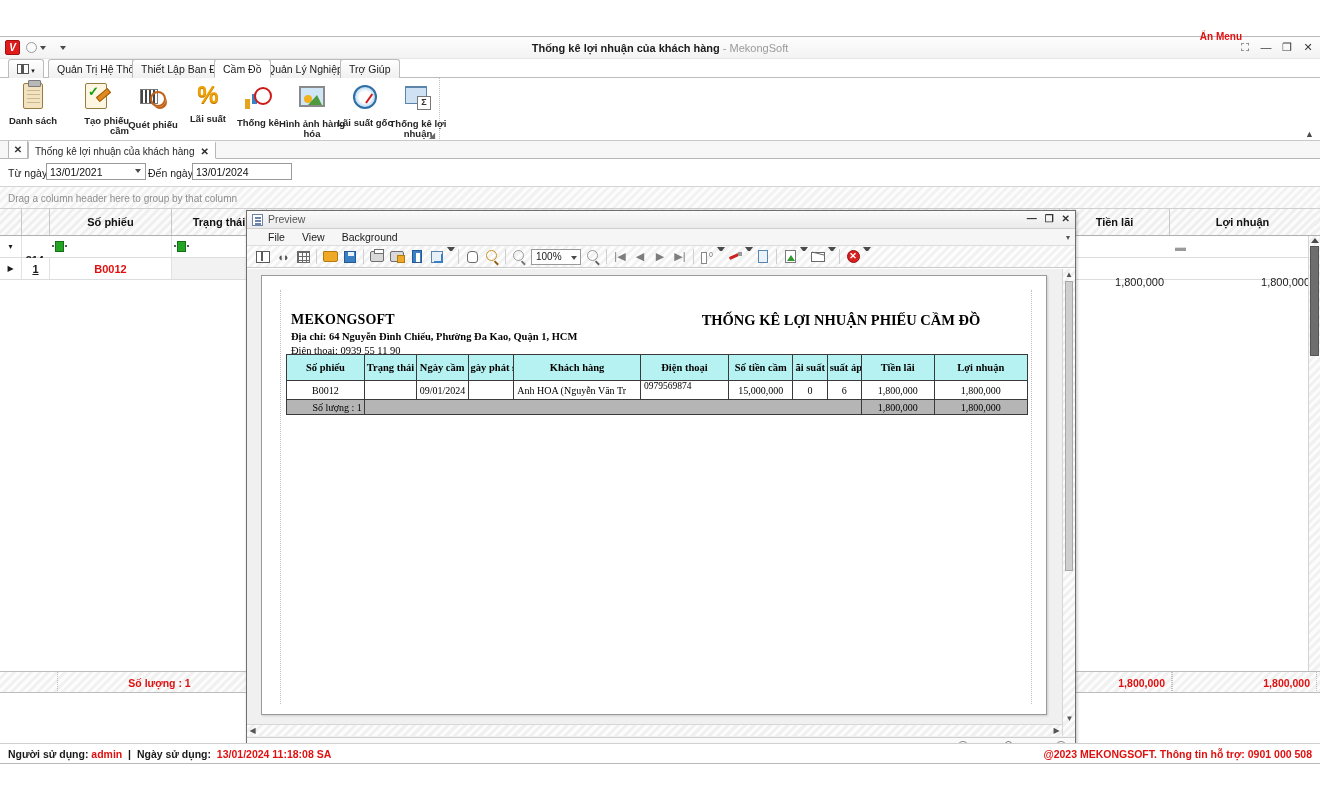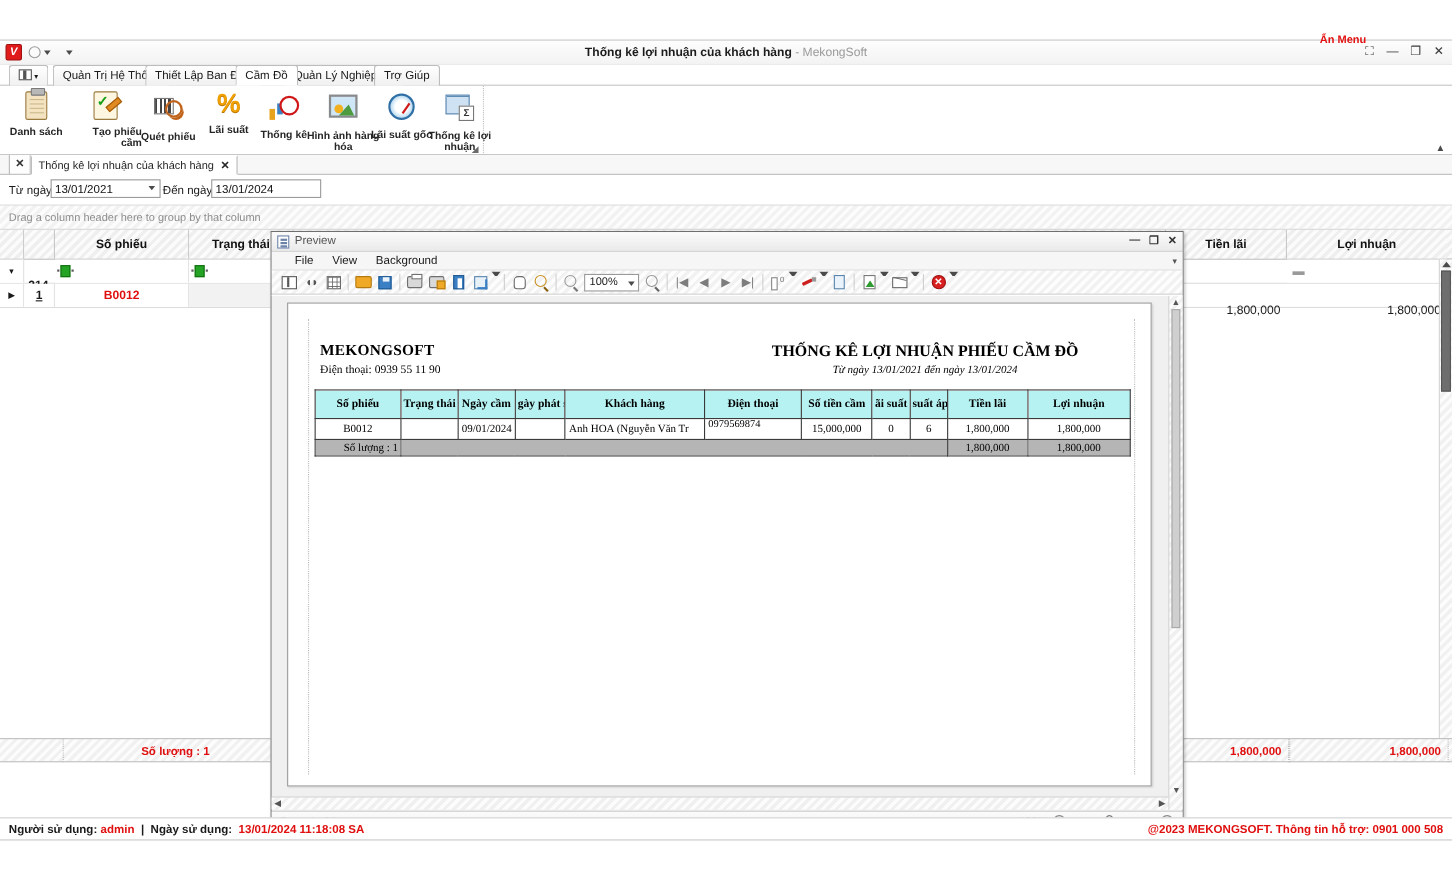--- a/index.html
+++ b/index.html
@@ -691,24 +691,24 @@
       <div class="tbcaret caret-dn"></div>
     </div>
 
     <div id="pv-pagearea">
       <div id="pv-paper">
         <div id="pv-paper-inner">
 
           <div id="rpt">
             <div id="rpt-head">
               <div id="rpt-company">MEKONGSOFT</div>
+              <div id="rpt-addr">Địa chỉ: 64 Nguyễn Đình Chiểu, Phường Đa Kao, Quận 1, HCM</div>
               <div id="rpt-phone">Điện thoại: 0939 55 11 90</div>
               <div id="rpt-titleblock">
                 <div id="rpt-title">THỐNG KÊ LỢI NHUẬN PHIẾU CẦM ĐỒ</div>
-                <div id="rpt-range">Từ ngày 13/01/2021 đến ngày 13/01/2024</div>
               </div>
             </div>
 
             <table id="rpt-table">
               <colgroup>
                 <col style="width:75px">
                   <col style="width:50px">
                   <col style="width:50px">
                 <col style="width:44px">
                   <col style="width:122px">

